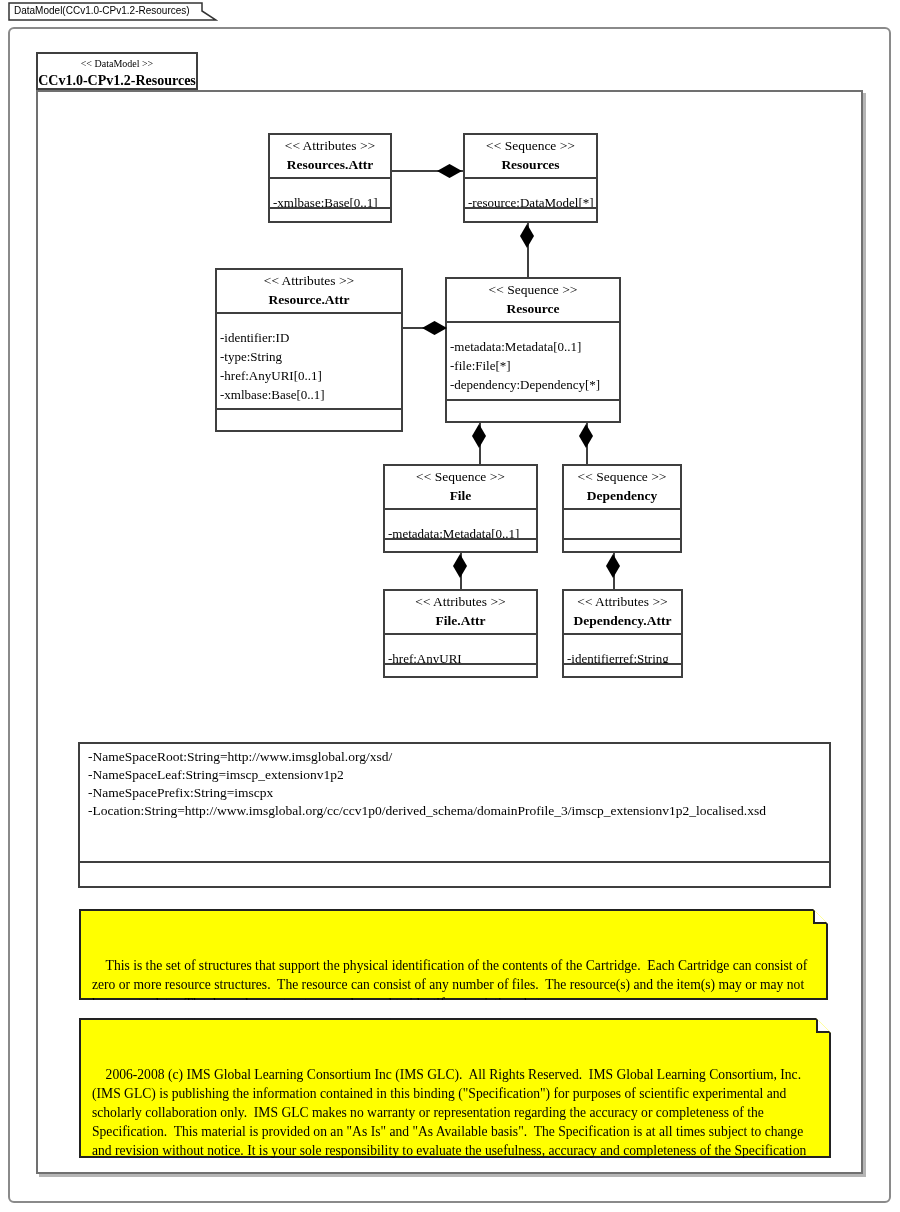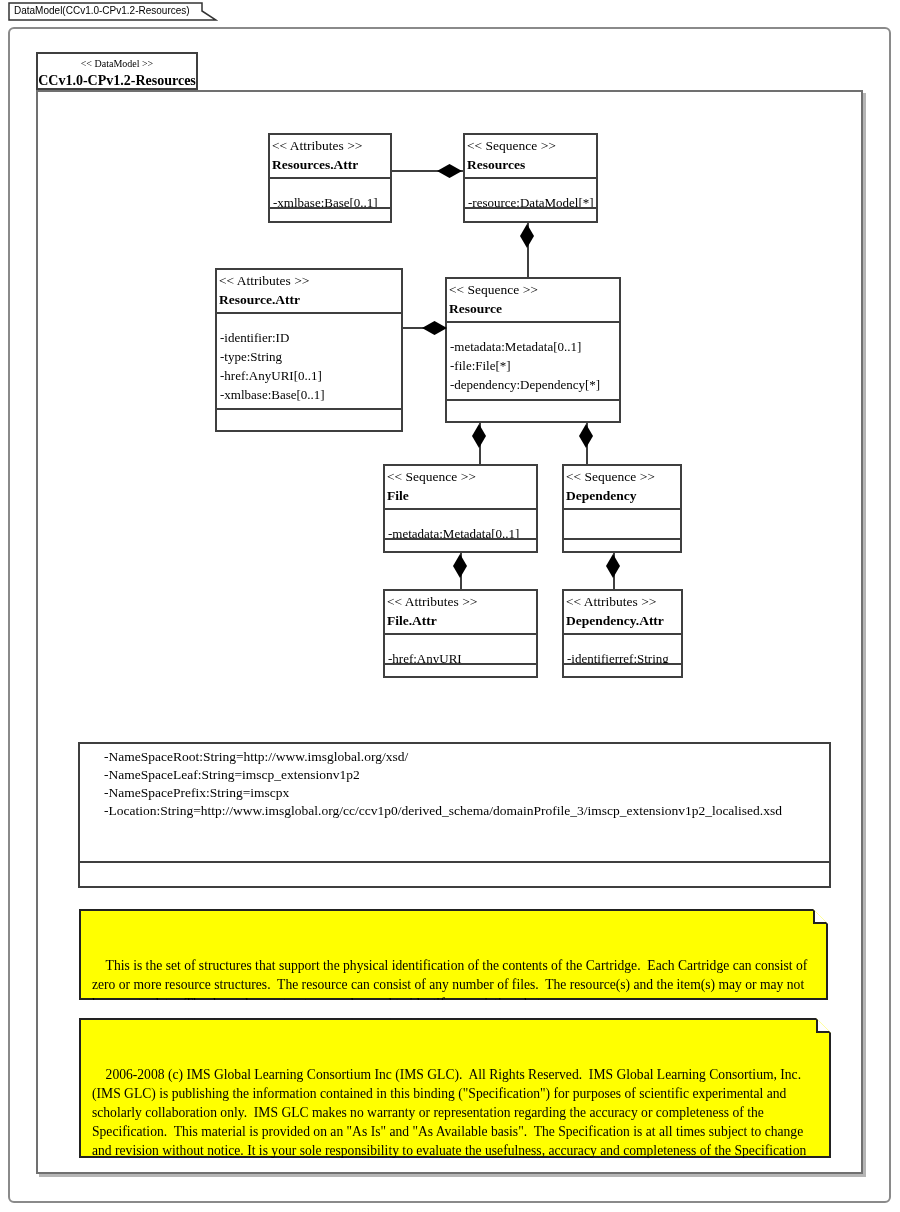--- a/index.html
+++ b/index.html
@@ -21,37 +21,37 @@
   #frame { position:absolute; left:36px; top:90px; width:827px; height:1084px;
     border:2px solid #707070; box-shadow:3px 3px 0 #b5b5b5; background:#fff; }
   #model-header { position:absolute; left:36px; top:52px; width:162px; height:38px;
     border:2px solid #3f3f3f; background:#fff; text-align:center; z-index:5; }
   #model-header .stereo { font-size:10px; line-height:17px; padding-top:1px; }
   #model-header .mh-name { font-size:14px; line-height:17px; white-space:nowrap;font-weight:bold; }
 
   
   .uml { position:absolute; background:#fff; border:2px solid #3f3f3f;
     display:flex; flex-direction:column; z-index:4; }
-  .uml-head { border-bottom:2px solid #3f3f3f; padding:2px 2px 3px; }
+  .uml-head { border-bottom:2px solid #3f3f3f; text-align:center; padding:2px 2px 3px; }
   .uml-stereo { font-size:13.5px; line-height:18px; white-space:nowrap; }
   .uml-name { font-size:13.5px; font-weight:bold; line-height:19px; white-space:nowrap; }
   .uml-attrs { flex:1; border-bottom:2px solid #3f3f3f; padding:14px 3px; overflow:hidden; }
   .uml-attrs .attr-line { font-size:13px; line-height:19px; white-space:nowrap; }
   .uml-empty { height:20px; }
 
   #b-resources-attr { left:268px; top:133px; width:124px; height:90px; }
   #b-resources      { left:463px; top:133px; width:135px; height:90px; }
   #b-resource-attr  { left:215px; top:268px; width:188px; height:164px; }
   #b-resource       { left:445px; top:277px; width:176px; height:146px; }
   #b-file           { left:383px; top:464px; width:155px; height:89px; }
   #b-dependency     { left:562px; top:464px; width:120px; height:89px; }
   #b-file-attr      { left:383px; top:589px; width:155px; height:89px; }
   #b-dependency-attr{ left:562px; top:589px; width:121px; height:89px; }
   #b-variant        { left:78px;  top:742px; width:753px; height:146px; }
-  #b-variant .uml-attrs { padding:4px 24px;font-family:Liberation Serif, serif; }
+  #b-variant .uml-attrs { padding:4px 8px;font-family:Liberation Serif, serif; }
   #b-variant .uml-attrs .attr-line { font-size:13.5px; line-height:18px; }
   #b-variant .uml-empty { height:23px; }
 
   
   .h-line { position:absolute; height:2px; background:#3f3f3f; z-index:3; }
   .v-line { position:absolute; width:2px;  background:#3f3f3f; z-index:3; }
   .diamond { position:absolute; background:#000; z-index:6;
     clip-path:polygon(50% 0, 100% 50%, 50% 100%, 0 50%); }
   #l-a { left:392px; top:170px; width:71px; }
   #d-a { left:437px; top:164px; width:25px; height:14px; }

